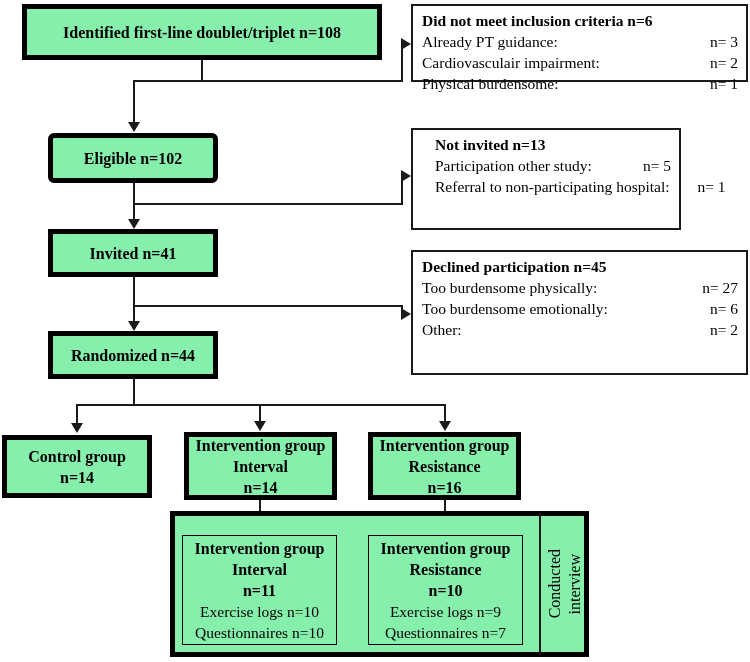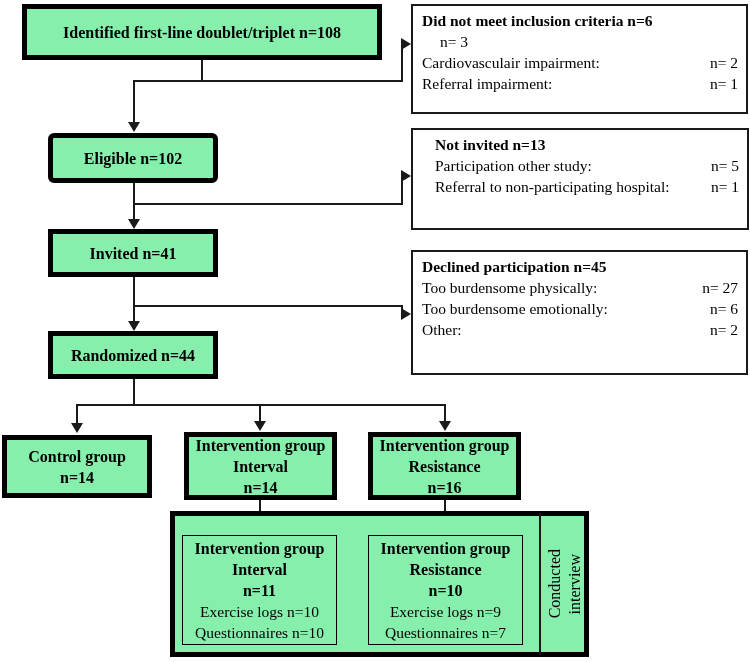--- a/index.html
+++ b/index.html
@@ -127,36 +127,37 @@
     <span class="mainlabel">n=10</span>
     <span class="sublabel">Exercise logs n=9</span>
     <span class="sublabel">Questionnaires n=7</span>
   </div>
 
   <div class="vert-wrap" style="left:541px;top:513px;width:47px;height:142px;">
     <span class="vert-text">Conducted</span>
     <span class="vert-text">interview</span>
   </div>
 
-  <div class="panel" style="left:411px;top:4px;width:337px;height:110px;">
+  <div class="panel" style="left:411px;top:4px;width:337px;height:78px;">
     <div class="hd">Did not meet inclusion criteria n=6</div>
     <div class="rowline">
+      <span class="lbl">Already PT guidance:</span>
       <span class="val">n= 3</span>
     </div>
     <div class="rowline">
       <span class="lbl">Cardiovasculair impairment:</span>
       <span class="val">n= 2</span>
     </div>
     <div class="rowline">
-      <span class="lbl">Referral impairment:</span>
+      <span class="lbl">Physical burdensome:</span>
       <span class="val">n= 1</span>
     </div>
   </div>
 
-  <div class="panel" style="left:411px;top:128px;width:338px;height:102px;padding-left:22px;">
+  <div class="panel" style="left:411px;top:128px;width:270px;height:102px;padding-left:22px;">
     <div class="hd">Not invited n=13</div>
     <div class="rowline">
       <span class="lbl">Participation other study:</span>
       <span class="val">n= 5</span>
     </div>
     <div class="rowline">
       <span class="lbl">Referral to non-participating hospital:</span>
       <span class="val">n= 1</span>
     </div>
   </div>

